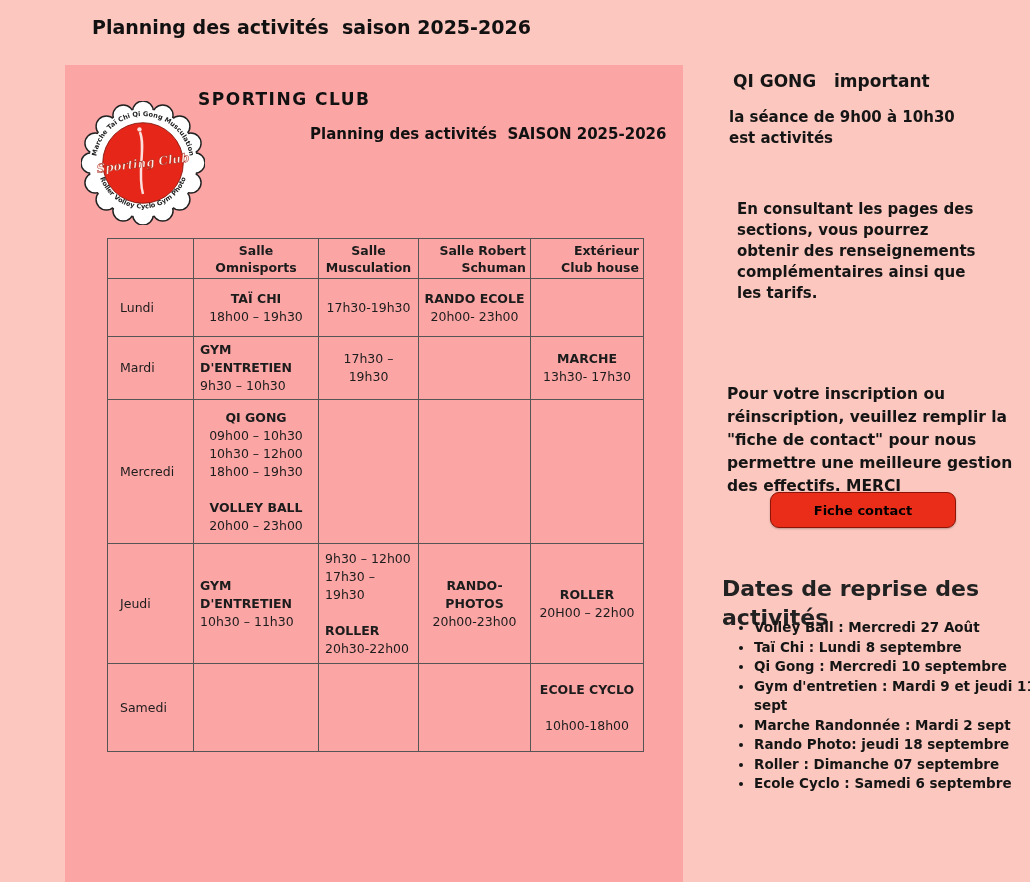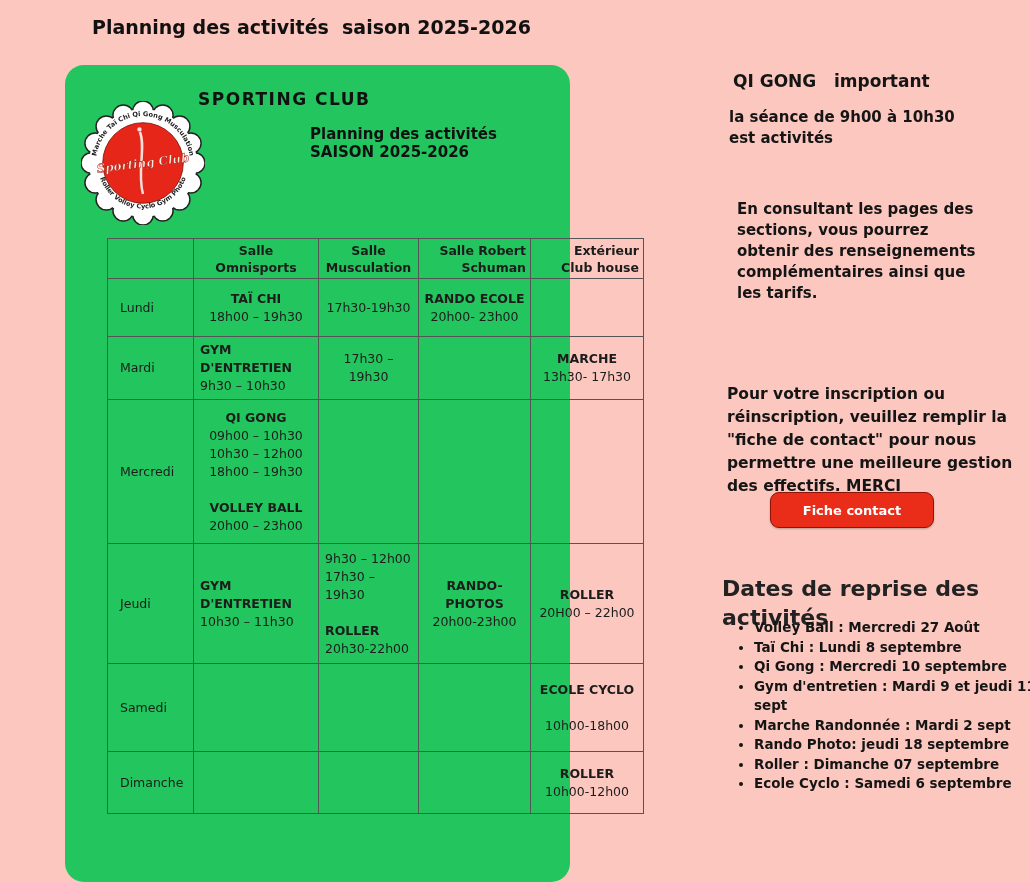--- a/index.html
+++ b/index.html
@@ -12,23 +12,22 @@
   .keepspace{white-space:pre-wrap;}
 
   
   .page-title{
     position:absolute;left:92px;top:3px;
     font-size:19px;font-weight:700;color:#111;
   }
 
   
   .card{
-    position:absolute;left:65px;top:65px;width:505px;height:817px;
-    background:#22c55e;
-    border-radius:19px;
+    position:absolute;left:65px;top:65px;width:618px;height:817px;
+    background:#fca5a5;
   }
   .club-name{
     position:absolute;left:133px;top:24px;
     font-size:17px;font-weight:700;letter-spacing:1.5px;color:#111;
   }
   .card-subtitle{
     position:absolute;left:245px;top:60px;
     font-size:15px;font-weight:700;color:#111;
   }
   .logo{position:absolute;left:16px;top:36px;width:124px;height:124px;}
@@ -68,24 +67,24 @@
   }
   .info-par{
     position:absolute;left:737px;top:184px;width:250px;
     font-size:15px;font-weight:600;line-height:21px;color:#151515;
   }
   .inscription-par{
     position:absolute;left:727px;top:367px;width:300px;
     font-size:15.5px;font-weight:600;line-height:23px;color:#151515;
   }
   .fiche-btn{
-    position:absolute;left:770px;top:492px;width:164px;height:36px;
+    position:absolute;left:770px;top:492px;width:186px;height:36px;
     background:#ea2d18;border:1px solid #8c1507;border-radius:9px;
     font-family:"DejaVu Sans",sans-serif;
-    font-size:13px;font-weight:700;color:#ffffff;
+    font-size:13px;font-weight:700;color:#000000;
     cursor:pointer;box-shadow:0 1px 2px rgba(0,0,0,.25);
   }
   .dates-heading{
     position:absolute;left:722px;top:556px;width:262px;
     font-size:22px;font-weight:700;line-height:29px;color:#222;
   }
   .dates-list{
     position:absolute;left:722px;top:618px;width:300px;
     margin:0;padding-left:32px;
     font-size:13.5px;font-weight:600;line-height:19.5px;color:#151515;
@@ -250,36 +249,20 @@
           </td>
         <td>
             <span class="ln">&nbsp;</span>
           </td>
         <td>
             <span class="ln act">ECOLE  CYCLO</span>
             <span class="ln">&nbsp;</span>
             <span class="ln">10h00-18h00</span>
           </td>
       </tr>
-      <tr style="height:62px">
-        <th class="day">Dimanche</th>
-        <td>
-            <span class="ln">&nbsp;</span>
-          </td>
-        <td>
-            <span class="ln">&nbsp;</span>
-          </td>
-        <td>
-            <span class="ln">&nbsp;</span>
-          </td>
-        <td>
-            <span class="ln act">ROLLER</span>
-            <span class="ln">10h00-12h00</span>
-          </td>
-      </tr>
     </tbody>
   </table>
 </div>
 
 <h2 class="qigong-heading keepspace">QI GONG   important</h2>
 <p class="qigong-note">la séance de 9h00 à 10h30 est activités</p>
 <p class="info-par">En consultant les pages des sections, vous pourrez obtenir des renseignements complémentaires ainsi que les tarifs.</p>
 <p class="inscription-par">Pour votre inscription ou réinscription, veuillez remplir la "fiche de contact" pour nous permettre une meilleure gestion des effectifs. MERCI</p>
 
 <button class="fiche-btn">Fiche contact</button>

